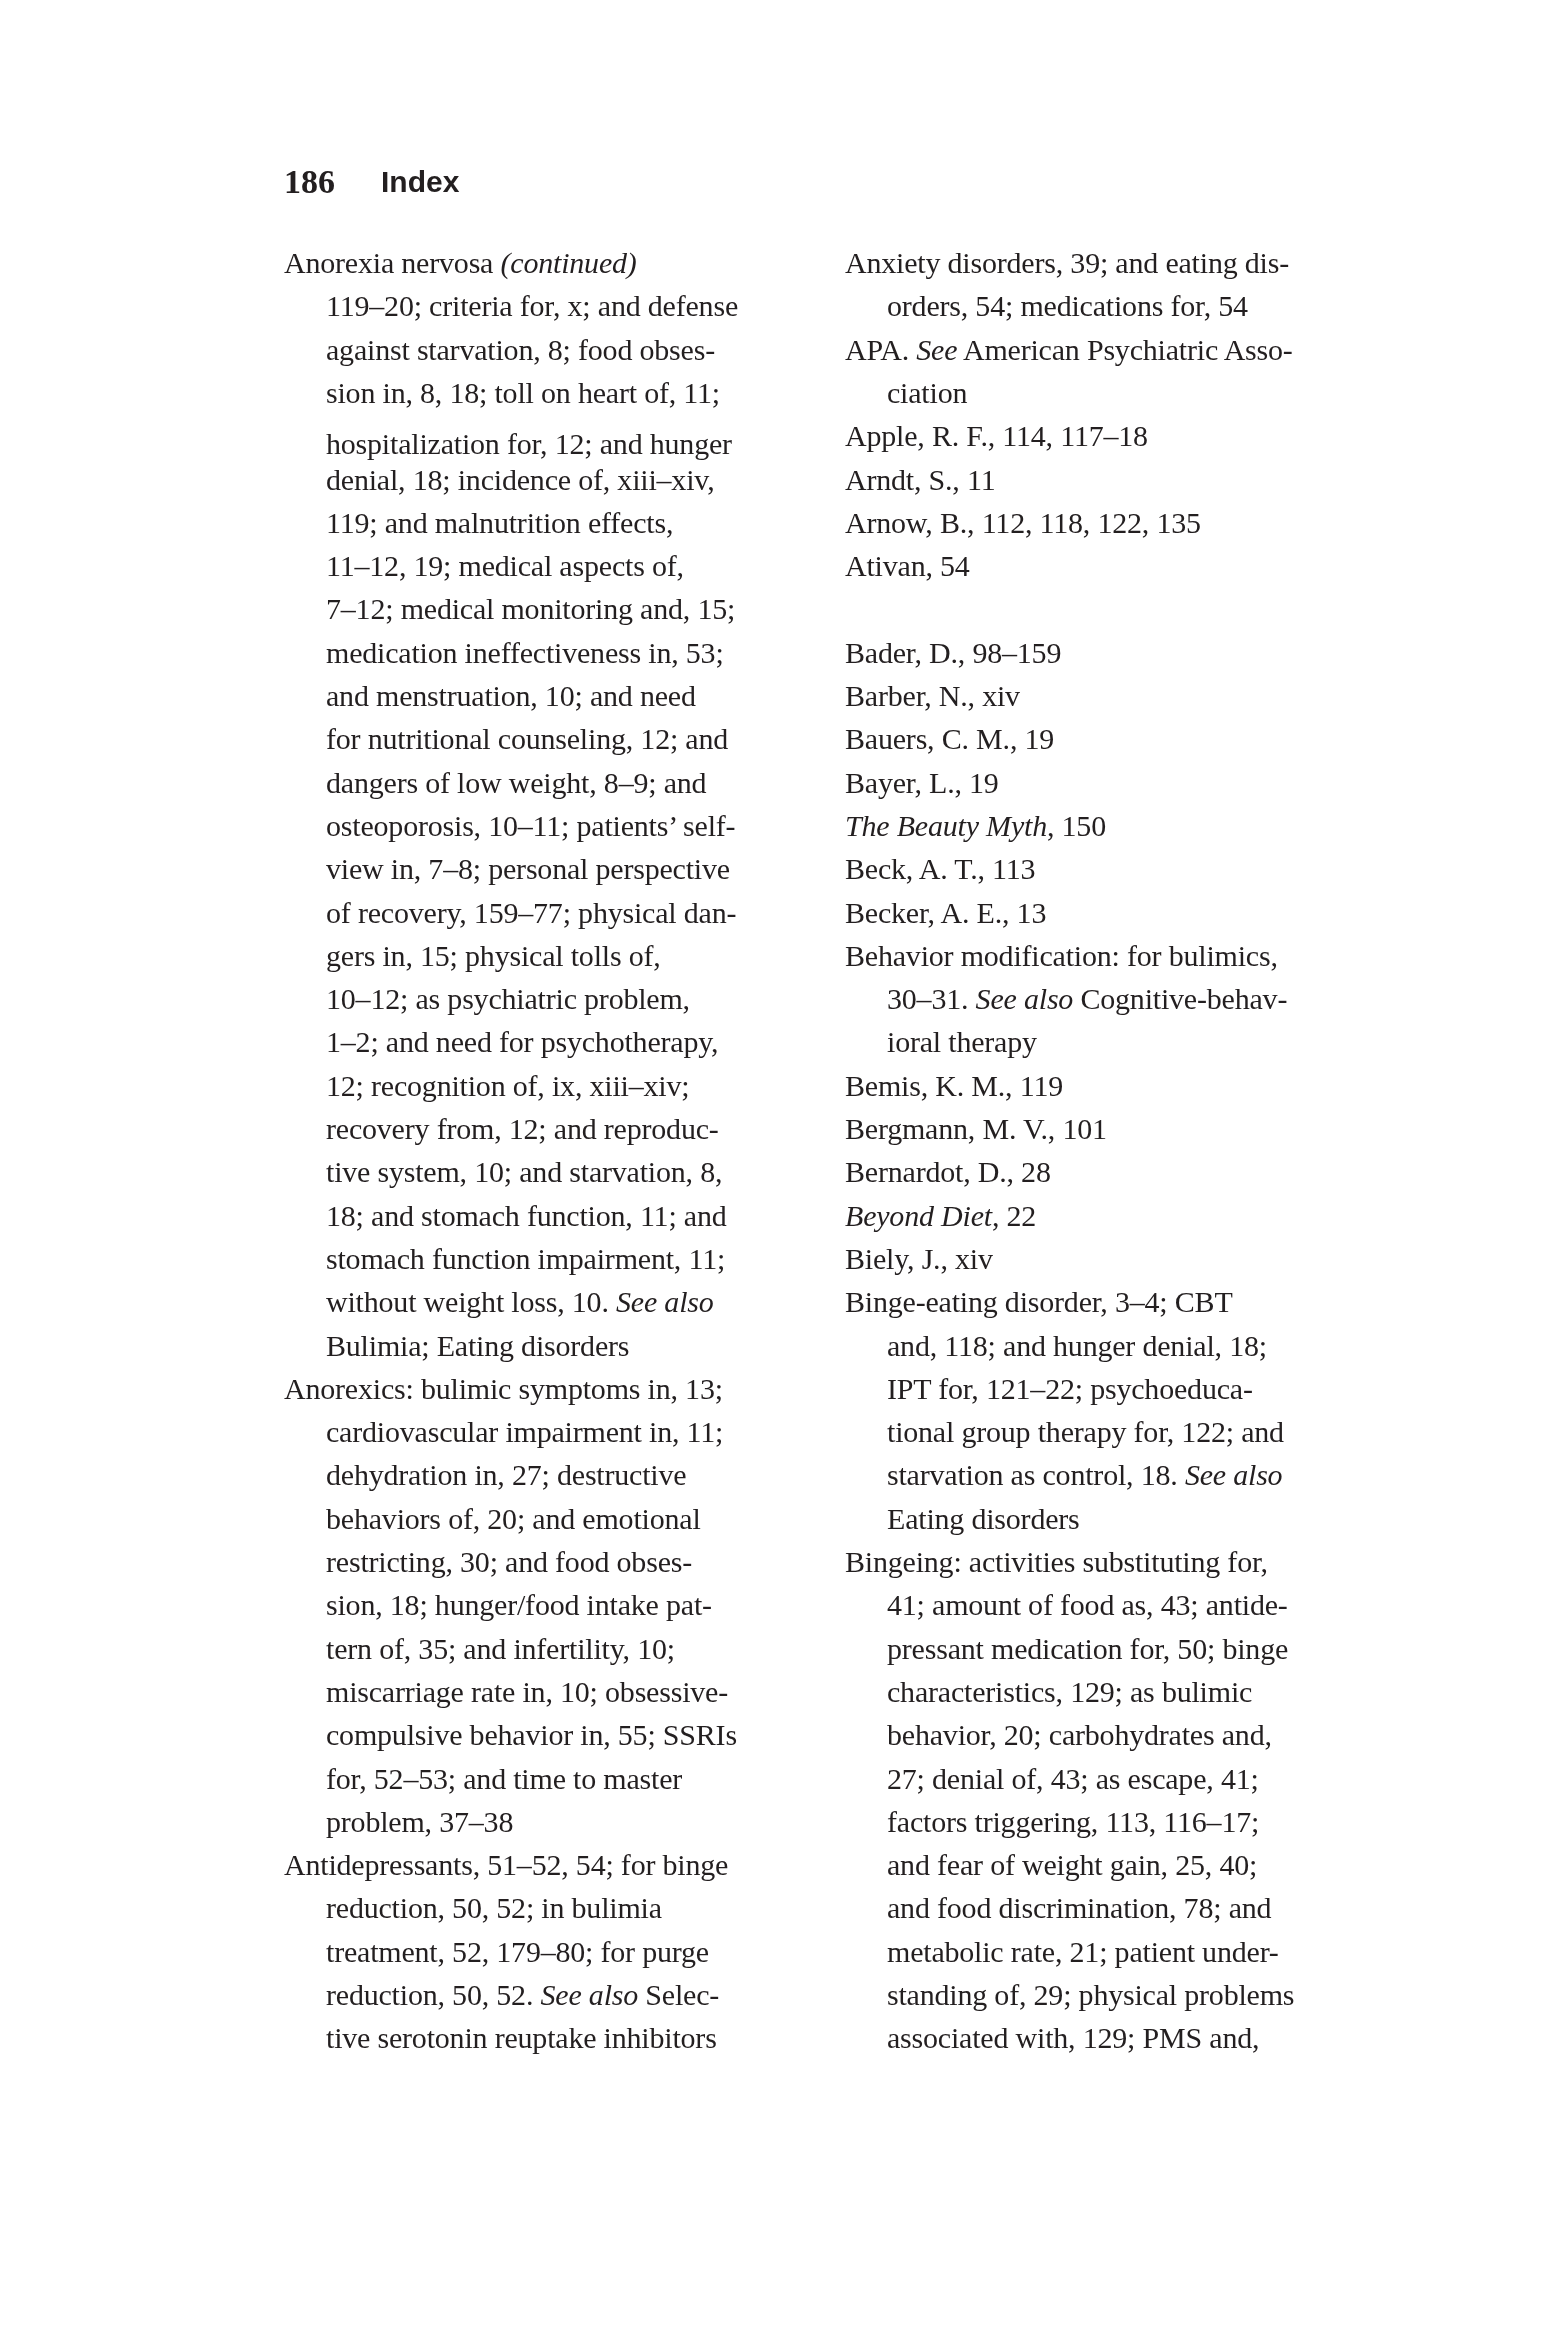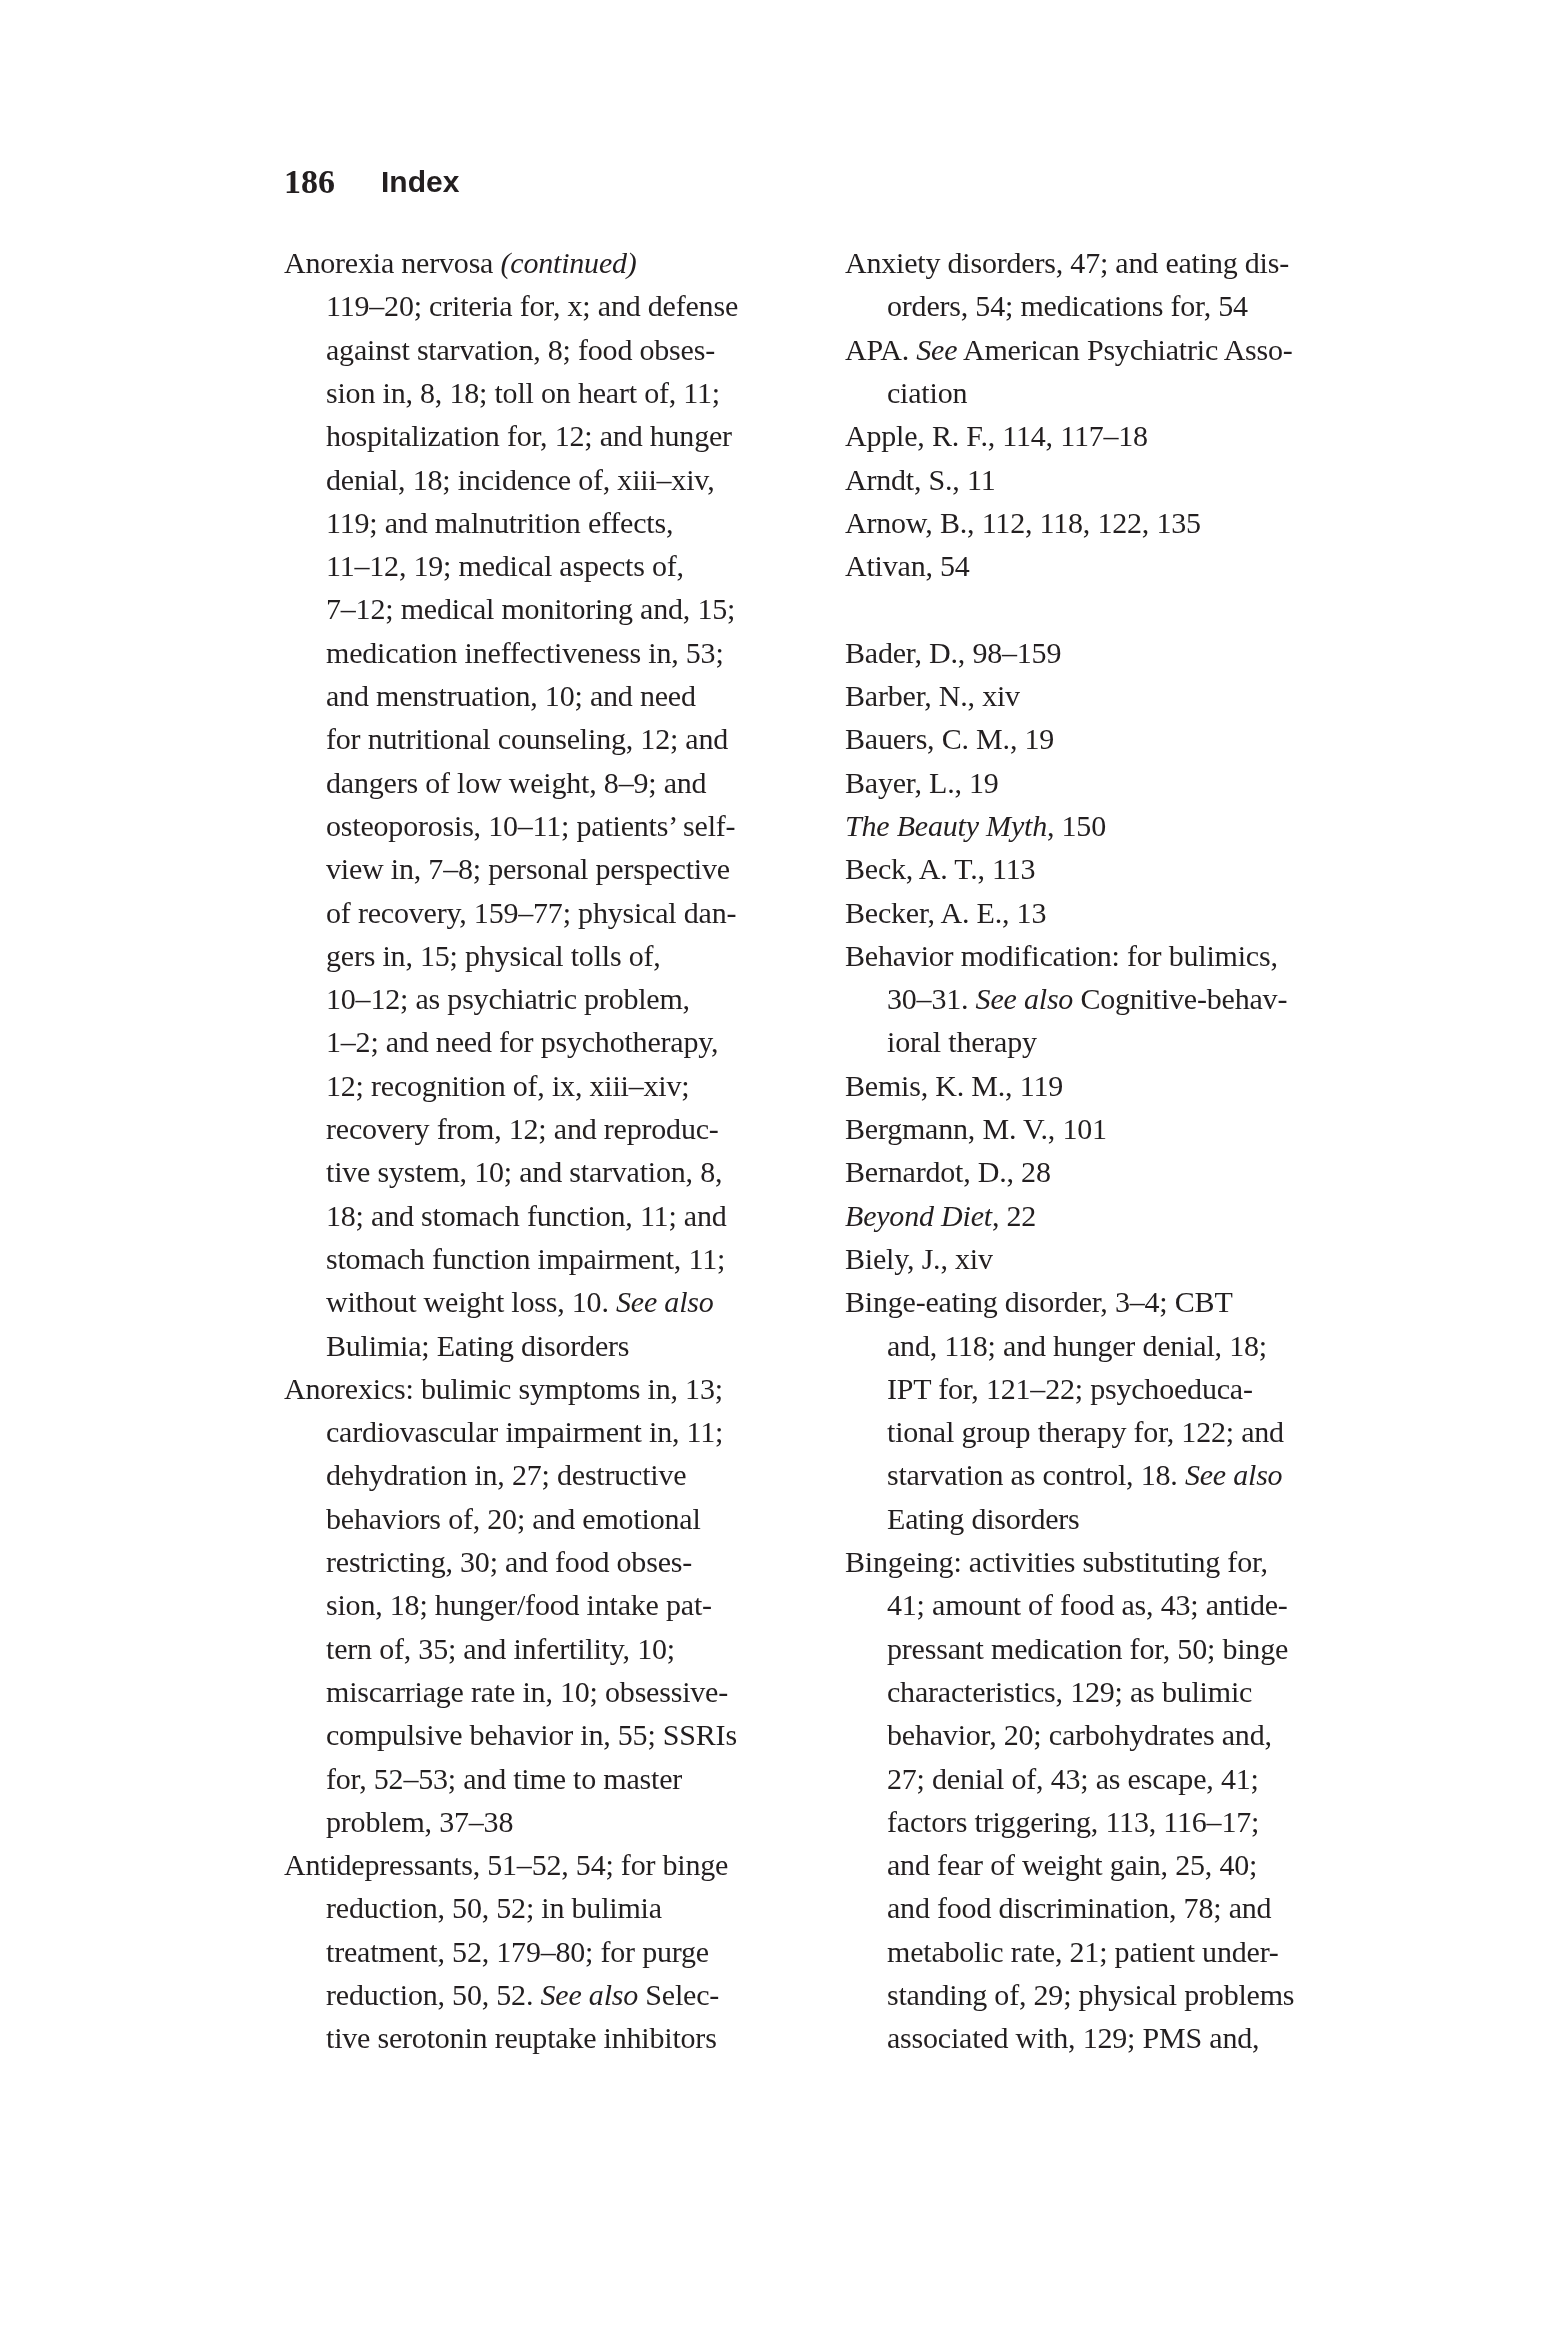--- a/index.html
+++ b/index.html
@@ -25,21 +25,21 @@
   <span class="folio">186</span>
   <span class="head-title">Index</span>
 </div>
 
 <div class="column col-left">
     <div>
       <div class="line" style="top: 0px;"><span>Anorexia nervosa </span><span class="it">(continued)</span></div>
       <div class="line indent" style="top: 43px;"><span>119–20; criteria for, x; and defense</span></div>
       <div class="line indent" style="top: 87px;"><span>against starvation, 8; food obses-</span></div>
       <div class="line indent" style="top: 130px;"><span>sion in, 8, 18; toll on heart of, 11;</span></div>
-      <div class="line indent" style="top: 173px;"><span>hospitalization for, 12; and hunger</span></div>
+      <div class="line indent" style="top: 181px;"><span>hospitalization for, 12; and hunger</span></div>
       <div class="line indent" style="top: 217px;"><span>denial, 18; incidence of, xiii–xiv,</span></div>
       <div class="line indent" style="top: 260px;"><span>119; and malnutrition effects,</span></div>
       <div class="line indent" style="top: 303px;"><span>11–12, 19; medical aspects of,</span></div>
       <div class="line indent" style="top: 346px;"><span>7–12; medical monitoring and, 15;</span></div>
       <div class="line indent" style="top: 390px;"><span>medication ineffectiveness in, 53;</span></div>
       <div class="line indent" style="top: 433px;"><span>and menstruation, 10; and need</span></div>
       <div class="line indent" style="top: 476px;"><span>for nutritional counseling, 12; and</span></div>
       <div class="line indent" style="top: 520px;"><span>dangers of low weight, 8–9; and</span></div>
       <div class="line indent" style="top: 563px;"><span>osteoporosis, 10–11; patients’ self-</span></div>
       <div class="line indent" style="top: 606px;"><span>view in, 7–8; personal perspective</span></div>
@@ -71,21 +71,21 @@
     <div>
       <div class="line" style="top: 1602px;"><span>Antidepressants, 51–52, 54; for binge</span></div>
       <div class="line indent" style="top: 1645px;"><span>reduction, 50, 52; in bulimia</span></div>
       <div class="line indent" style="top: 1689px;"><span>treatment, 52, 179–80; for purge</span></div>
       <div class="line indent" style="top: 1732px;"><span>reduction, 50, 52. </span><span class="it">See also</span><span> Selec-</span></div>
       <div class="line indent" style="top: 1775px;"><span>tive serotonin reuptake inhibitors</span></div>
     </div>
   </div>
 <div class="column col-right">
     <div>
-      <div class="line" style="top: 0px;"><span>Anxiety disorders, 47; and eating dis-</span></div>
+      <div class="line" style="top: 0px;"><span>Anxiety disorders, 39; and eating dis-</span></div>
       <div class="line indent" style="top: 43px;"><span>orders, 54; medications for, 54</span></div>
     </div>
     <div>
       <div class="line" style="top: 87px;"><span>APA. </span><span class="it">See</span><span> American Psychiatric Asso-</span></div>
       <div class="line indent" style="top: 130px;"><span>ciation</span></div>
     </div>
     <div>
       <div class="line" style="top: 173px;"><span>Apple, R. F., 114, 117–18</span></div>
     </div>
     <div>

